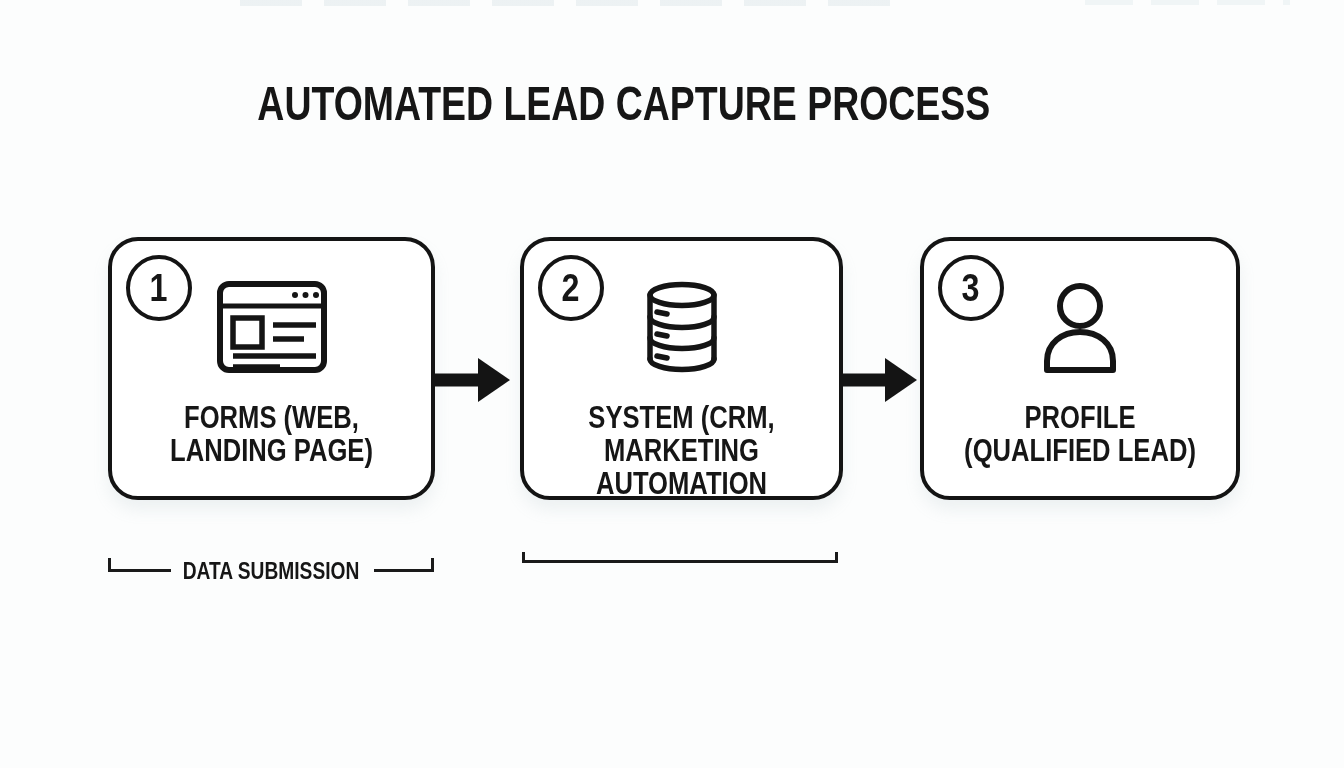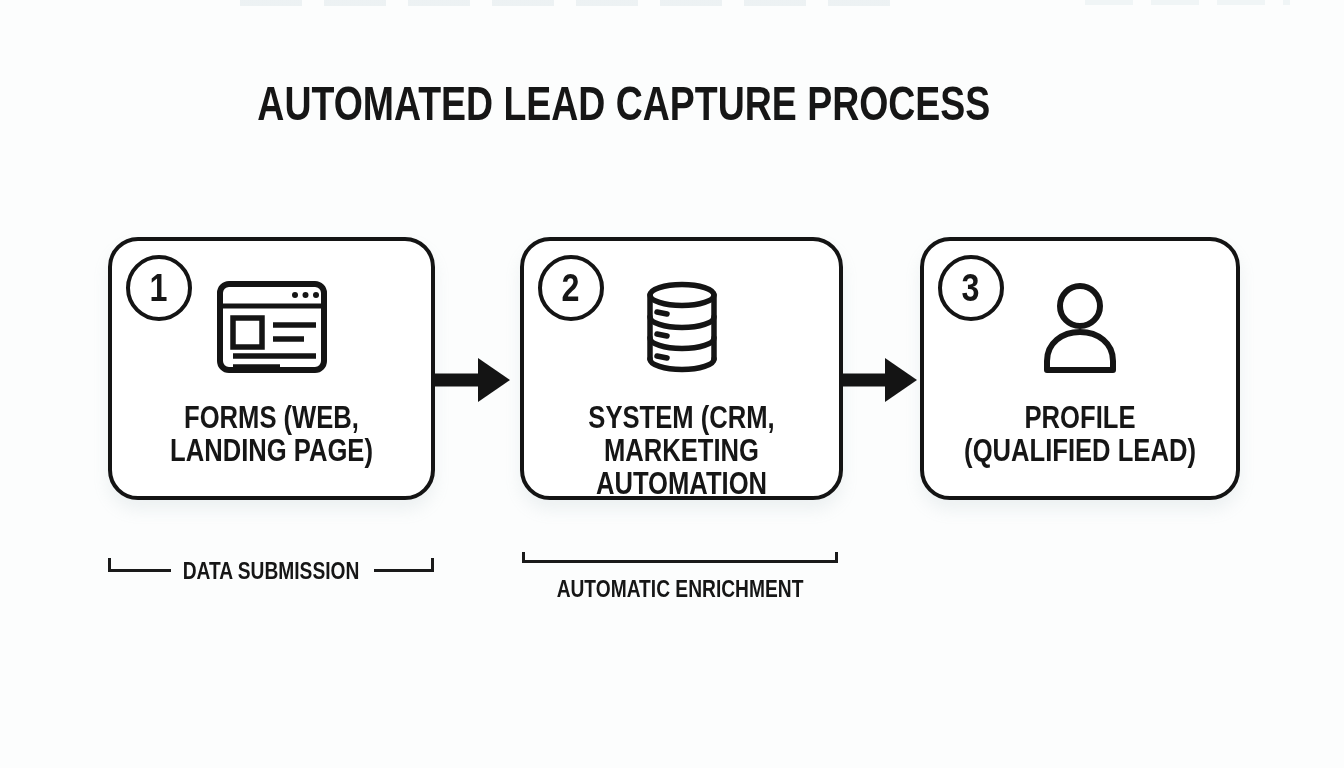--- a/index.html
+++ b/index.html
@@ -247,18 +247,15 @@
   <div class="annot1">
     <div class="bracket-left"></div>
     <div class="bracket-right"></div>
     <div class="annot-text">
       <span class="cond">DATA SUBMISSION</span>
     </div>
   </div>
 
   <div class="annot2">
     <div class="bracket-full"></div>
-    <div class="annot-text">
-      <span class="cond">AUTOMATIC ENRICHMENT</span>
-    </div>
   </div>
 
 </div>
 
 </body></html>

